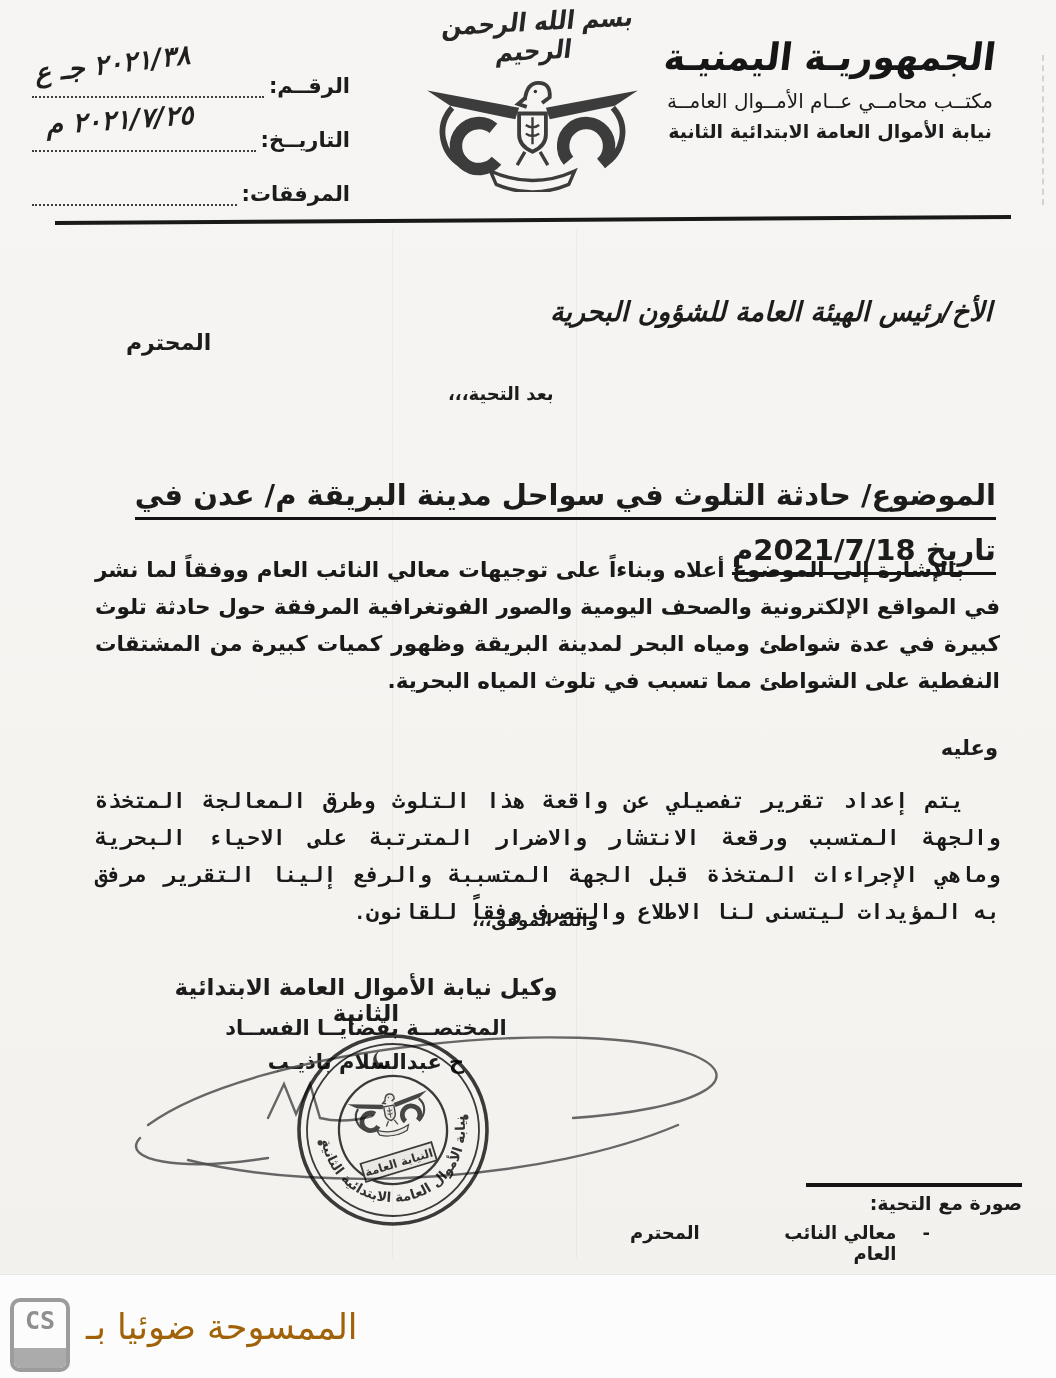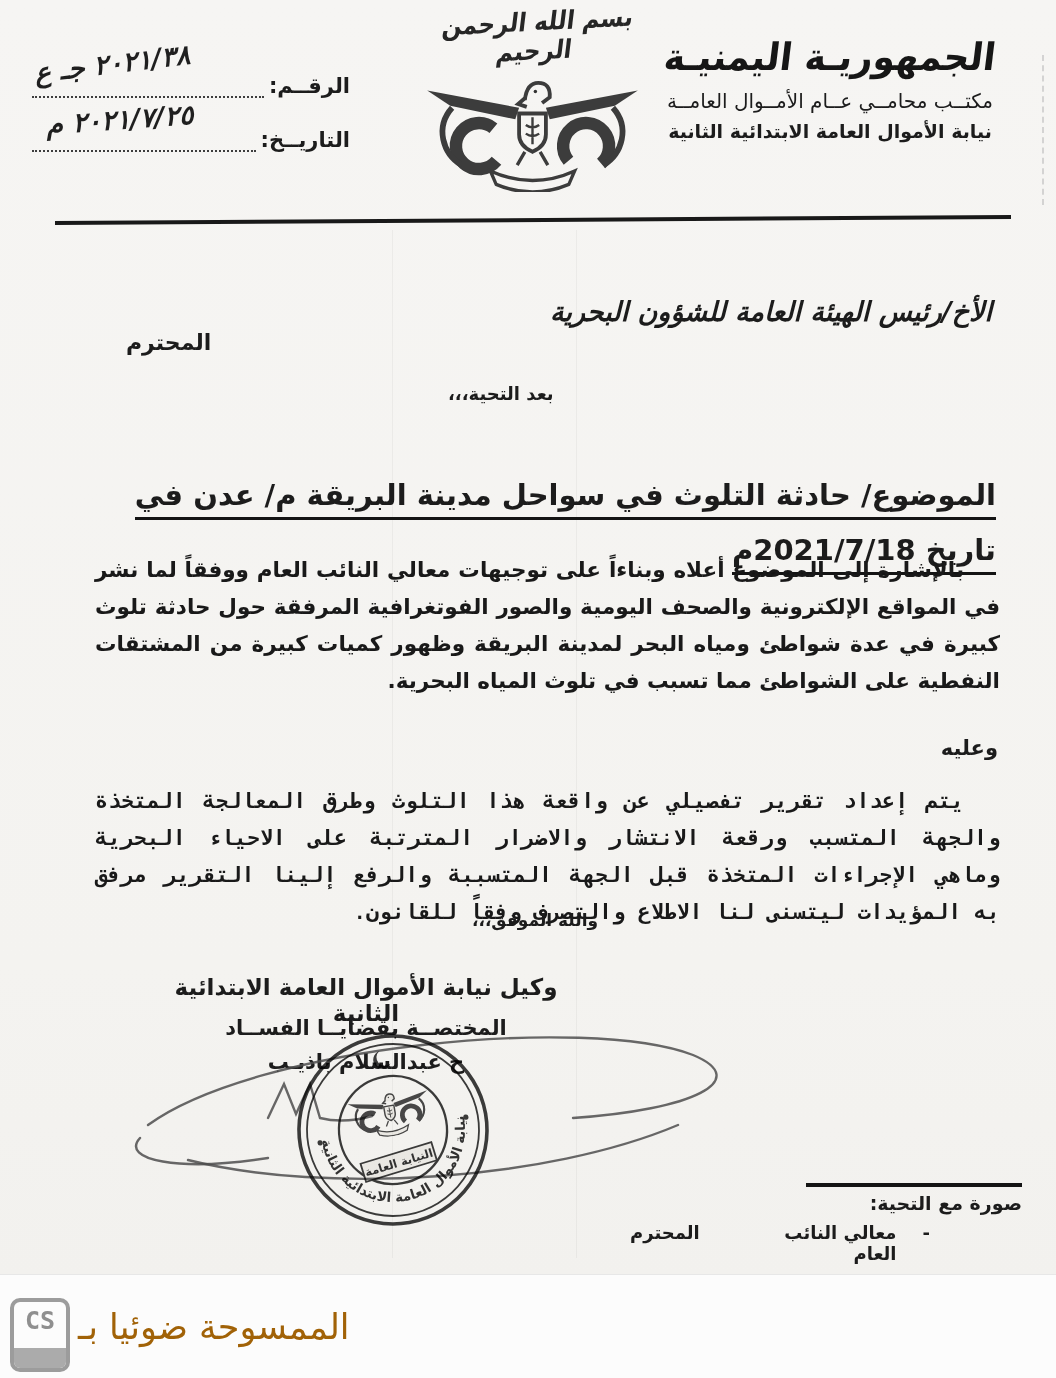--- a/index.html
+++ b/index.html
@@ -68,21 +68,21 @@
   
   .cc-line { position:absolute; top:1183px; left:806px; width:216px; border-top:4px solid #141414; }
   .cc-head { position:absolute; top:1192px; left:806px; width:216px; direction:rtl; text-align:right; font-size:19px; font-weight:bold; }
   .cc-row  { position:absolute; top:1222px; left:630px; width:300px; direction:rtl; display:flex; align-items:baseline; font-size:18px; font-weight:bold; }
   .cc-row .dash { margin-left:26px; }
   .cc-row .cc-hon { margin-right:62px; }
 
   
   .scan-footer {
     position:absolute; bottom:0; left:0; right:0; height:104px; background:#fcfcfc;
-    border-top:1px solid #e7e7e7; display:flex; align-items:center; gap:8px; padding-left:10px; box-sizing:border-box;
+    border-top:1px solid #e7e7e7; display:flex; align-items:center; gap:16px; padding-left:10px; box-sizing:border-box;
   }
   .cs-logo {
     position:relative; width:60px; height:74px; border:4px solid #9c9c9c; border-radius:10px;
     box-sizing:border-box; margin-top:16px; background:#fcfcfc; overflow:hidden; flex:0 0 auto;
   }
   .cs-logo .cs-txt { display:block; text-align:center; margin-top:4px; font-family:"DejaVu Sans Mono",monospace; font-weight:bold; font-size:25px; color:#8f8f8f; }
   .cs-logo .cs-bed { position:absolute; bottom:0; left:0; right:0; height:20px; background:#ababab; }
   .fs-latin  { font-family:"Liberation Sans",sans-serif; font-size:45px; color:#a5a5a5; }
   .fs-arabic { direction:rtl; font-size:35px; color:#a16207; }
 </style>
@@ -131,20 +131,24 @@
     <div class="field">
       <span class="lbl">الرقــم:</span>
       <span class="line"></span>
       <span class="hw hw1">٢٠٢١/٣٨ جـ ع</span>
     </div>
     <div class="field">
       <span class="lbl">التاريــخ:</span>
       <span class="line"></span>
       <span class="hw hw2">٢٠٢١/٧/٢٥ م</span>
     </div>
+    <div class="field">
+      <span class="lbl">المرفقات:</span>
+      <span class="line"></span>
+    </div>
   </div>
 
   <div class="rule"></div>
 
   <div class="addressee">الأخ/رئيس الهيئة العامة للشؤون البحرية</div>
   <div class="honorific-top">المحترم</div>
   <div class="salutation">بعد التحية،،،</div>
 
   <div class="subject">
     <span>الموضوع/ حادثة التلوث في سواحل مدينة البريقة م/ عدن في تاريخ  2021/7/18م</span>

